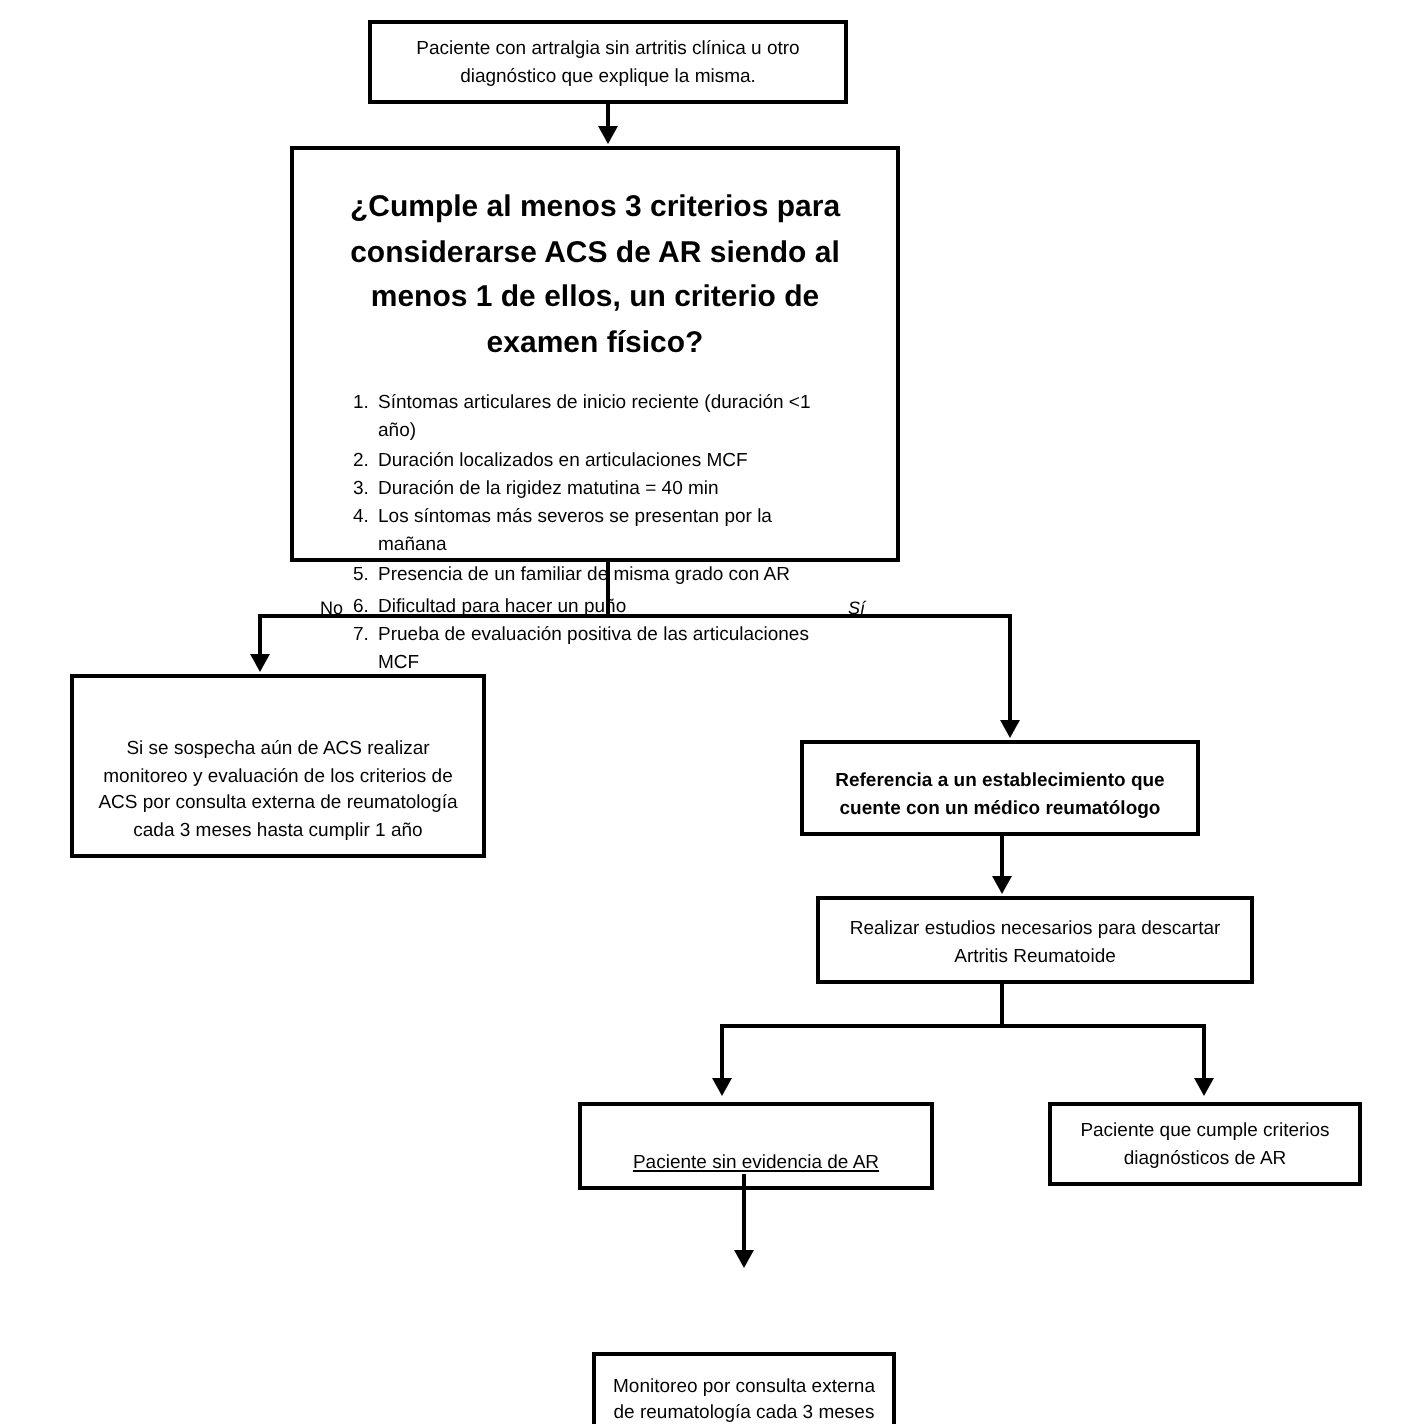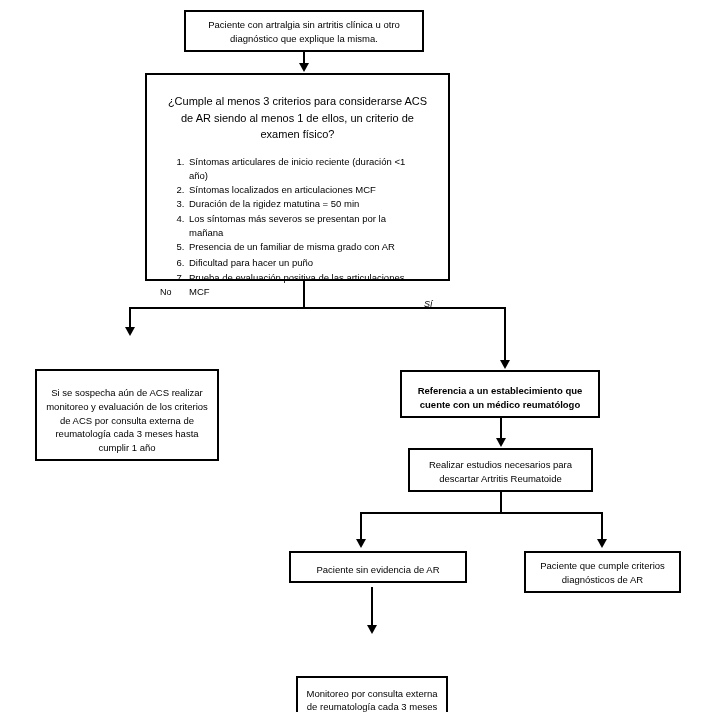--- a/index.html
+++ b/index.html
@@ -47,22 +47,22 @@
     left: 145px;
     top: 73px;
     width: 305px;
     height: 208px;
     display: block;
     padding: 12px 14px 8px 14px;
     text-align: left;
   }
   #box-criteria .q {
     text-align: center;
-    font-weight: normal;
-    font-size: 11px;
+    font-weight: bold;
+    font-size: 15px;
     line-height: 1.5;
     margin: 6px 4px 12px 4px;
   }
   #box-criteria .sec-title {
     font-weight: bold;
     font-size: 9.5px;
     margin: 0 0 1px 0;
   }
   #box-criteria ol.lista {
     margin: 0 16px 2px 0;
@@ -70,45 +70,45 @@
     font-size: 9.5px;
     line-height: 1.5;
   }
   #box-criteria ol.lista li {
     padding-left: 2px;
   }
   
   #box-no {
     left: 35px;
     top: 337px;
-    width: 184px;
+    width: 208px;
     height: 92px;
-    margin-top: 32px;
   }
   
   #box-referencia {
     left: 400px;
     top: 370px;
     width: 200px;
     height: 48px;
     font-weight: bold;
   }
   
   #box-estudios {
     left: 408px;
     top: 448px;
-    width: 185px;
+    width: 219px;
     height: 44px;
   }
   
   #box-sin-evidencia {
     left: 289px;
     top: 551px;
     width: 178px;
-    height: 32px;
+    height: 44px;
+    text-decoration: underline;
   }
   
   #box-cumple {
     left: 524px;
     top: 551px;
     width: 157px;
     height: 42px;
   }
   
   #box-monitoreo {
@@ -148,37 +148,37 @@
     <div class="inner">Paciente con artralgia sin artritis clínica u otro diagnóstico que explique la misma.</div>
   </div>
 
   <div class="vline" style="left:303px; top:52px; height:12px;"></div>
   <div class="arrow-down" style="left:299px; top:63px;"></div>
 
   <div class="node" id="box-criteria">
     <div class="q">¿Cumple al menos 3 criterios para considerarse ACS de AR siendo al menos 1 de ellos, un criterio de examen físico?</div>
     <ol class="lista">
       <li>Síntomas articulares de inicio reciente (duración &lt;1 año)</li>
-      <li>Síntomas localizados en articulaciones MCF</li>
-      <li>Duración de la rigidez matutina = 50 min</li>
+      <li>Duración localizados en articulaciones MCF</li>
+      <li>Duración de la rigidez matutina = 40 min</li>
       <li>Los síntomas más severos se presentan por la mañana</li>
       <li>Presencia de un familiar de misma grado con AR</li>
     </ol>
     <ol class="lista" start="6">
       <li>Dificultad para hacer un puño</li>
       <li>Prueba de evaluación positiva de las articulaciones MCF</li>
     </ol>
   </div>
 
   <div class="vline" style="left:303px; top:281px; height:27px;"></div>
   <div class="hline" style="left:129px; top:307px; width:377px;"></div>
 
   <div class="vline" style="left:129px; top:307px; height:21px;"></div>
   <div class="arrow-down" style="left:125px; top:327px;"></div>
-  <div class="edge-label" style="left:160px; top:287px;">No</div>
+  <div class="edge-label" style="left:160px; top:299px;">No</div>
 
   <div class="vline" style="left:504px; top:307px; height:54px;"></div>
   <div class="arrow-down" style="left:500px; top:360px;"></div>
   <div class="edge-label" style="left:424px; top:299px;font-style:italic;">Sí</div>
 
   <div class="node" id="box-no">
     <div class="inner">Si se sospecha aún de ACS realizar monitoreo y evaluación de los criterios de ACS por consulta externa de reumatología cada 3 meses hasta cumplir 1 año</div>
   </div>
 
   <div class="node" id="box-referencia">

